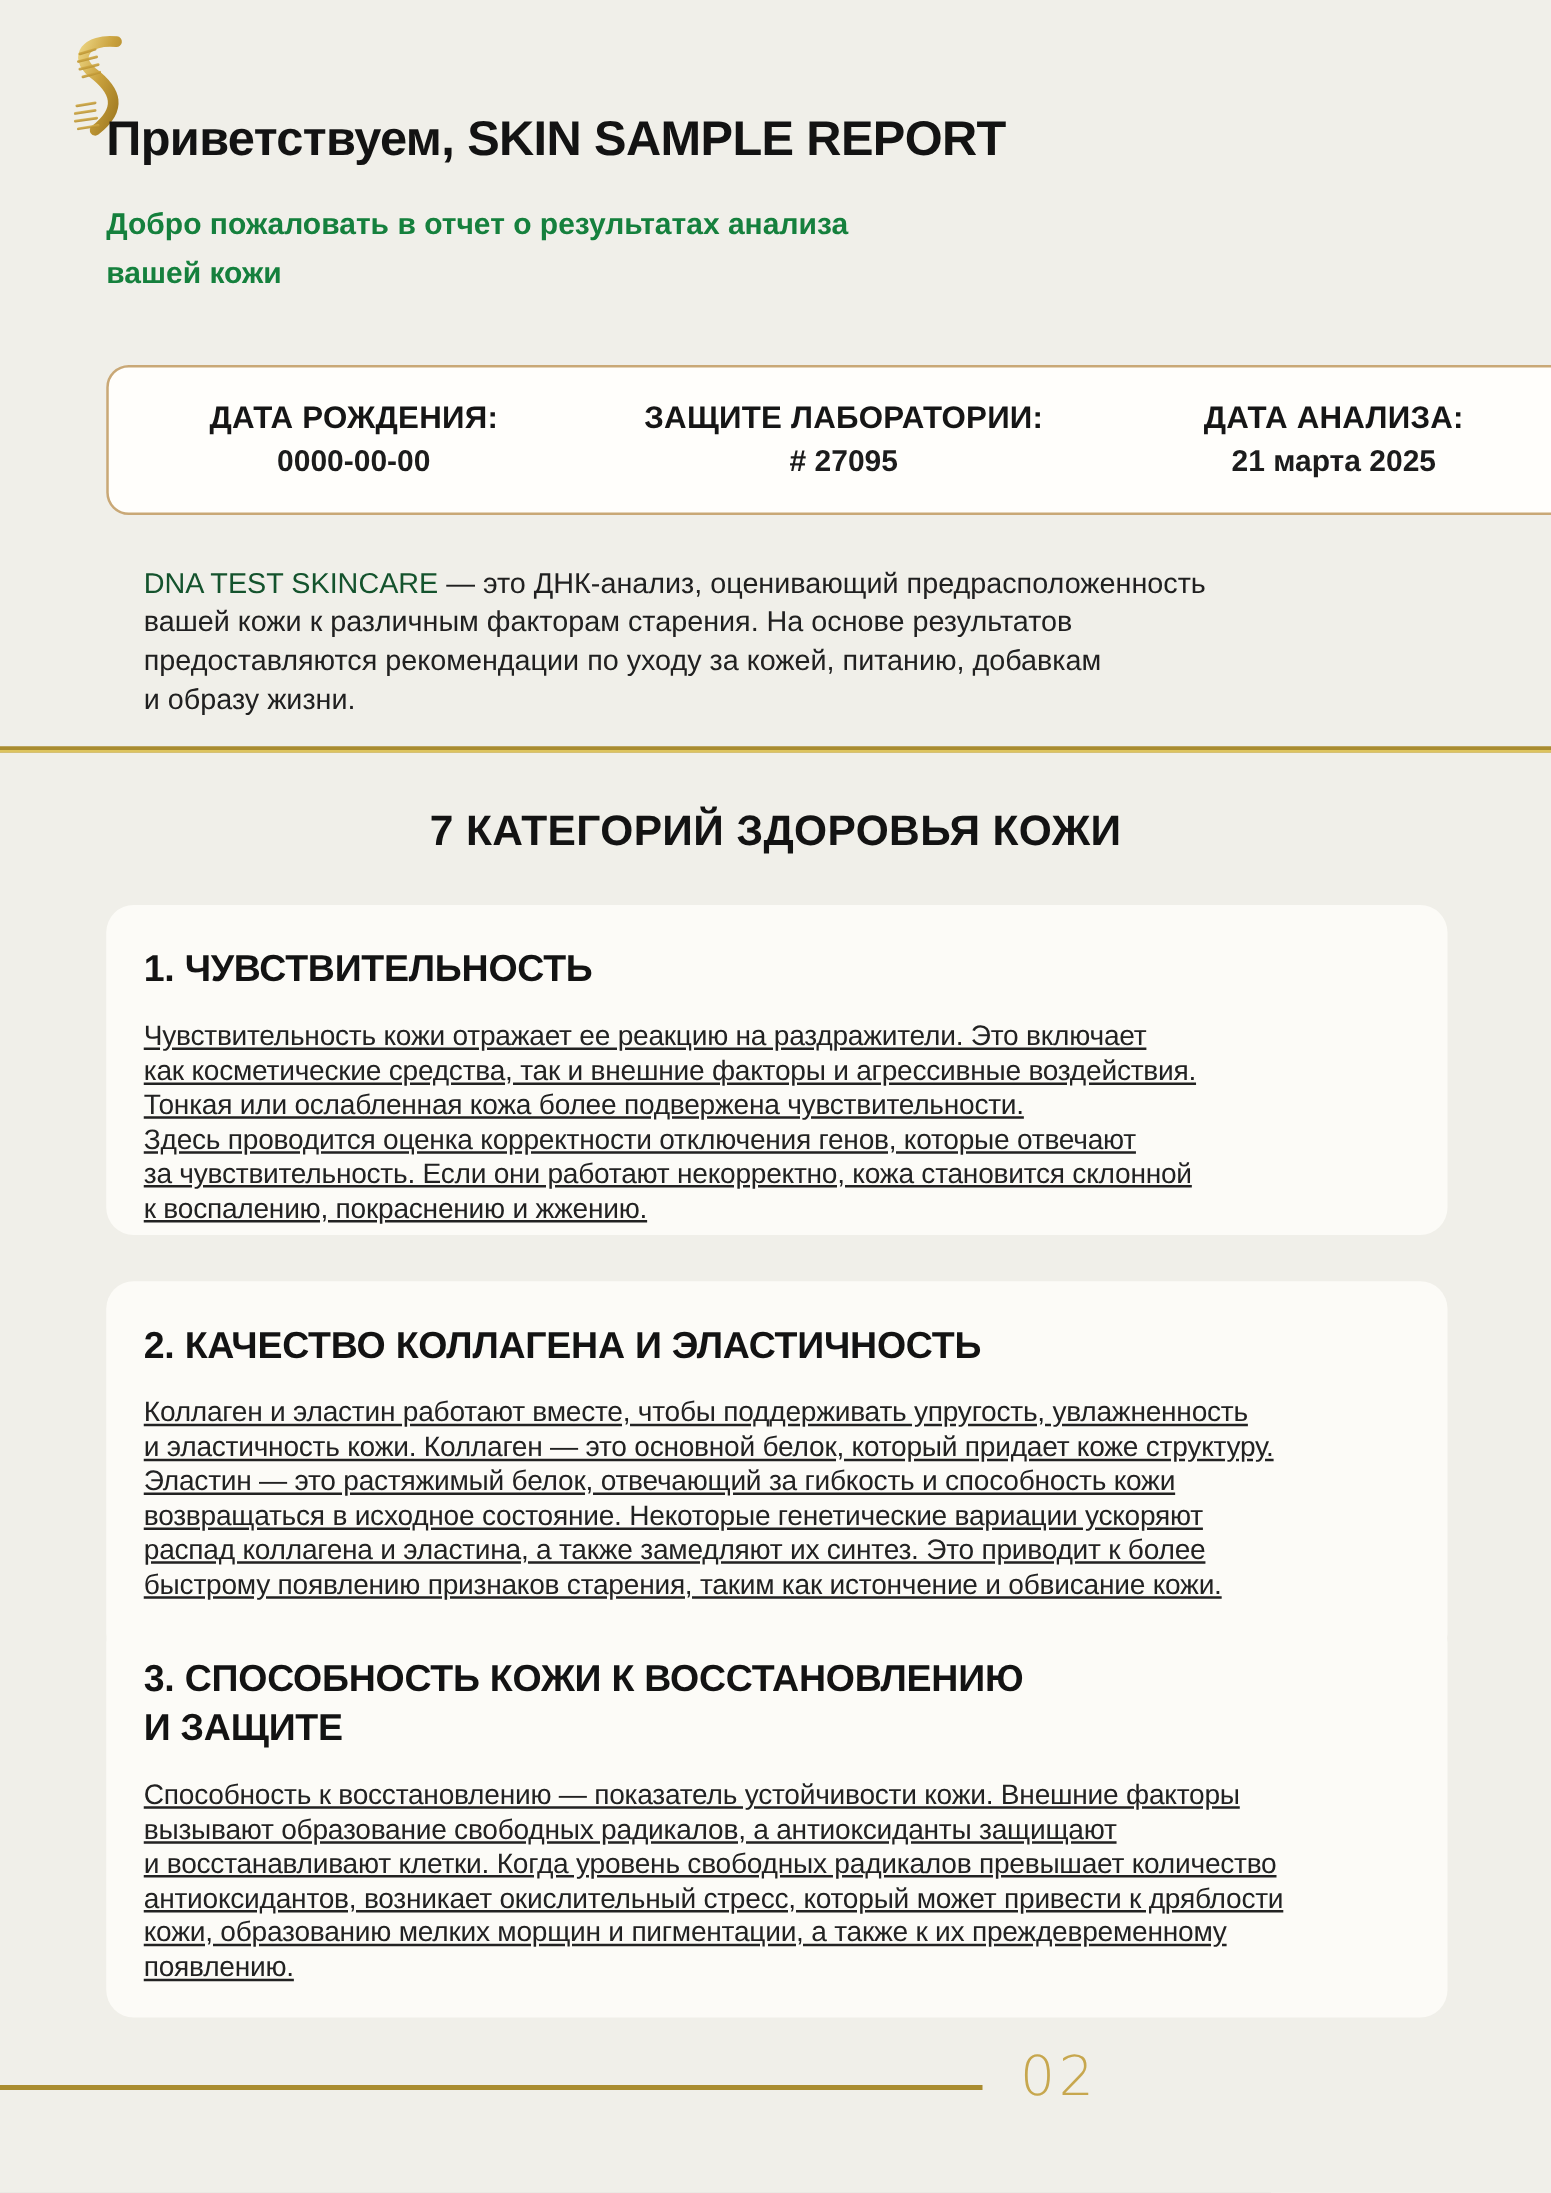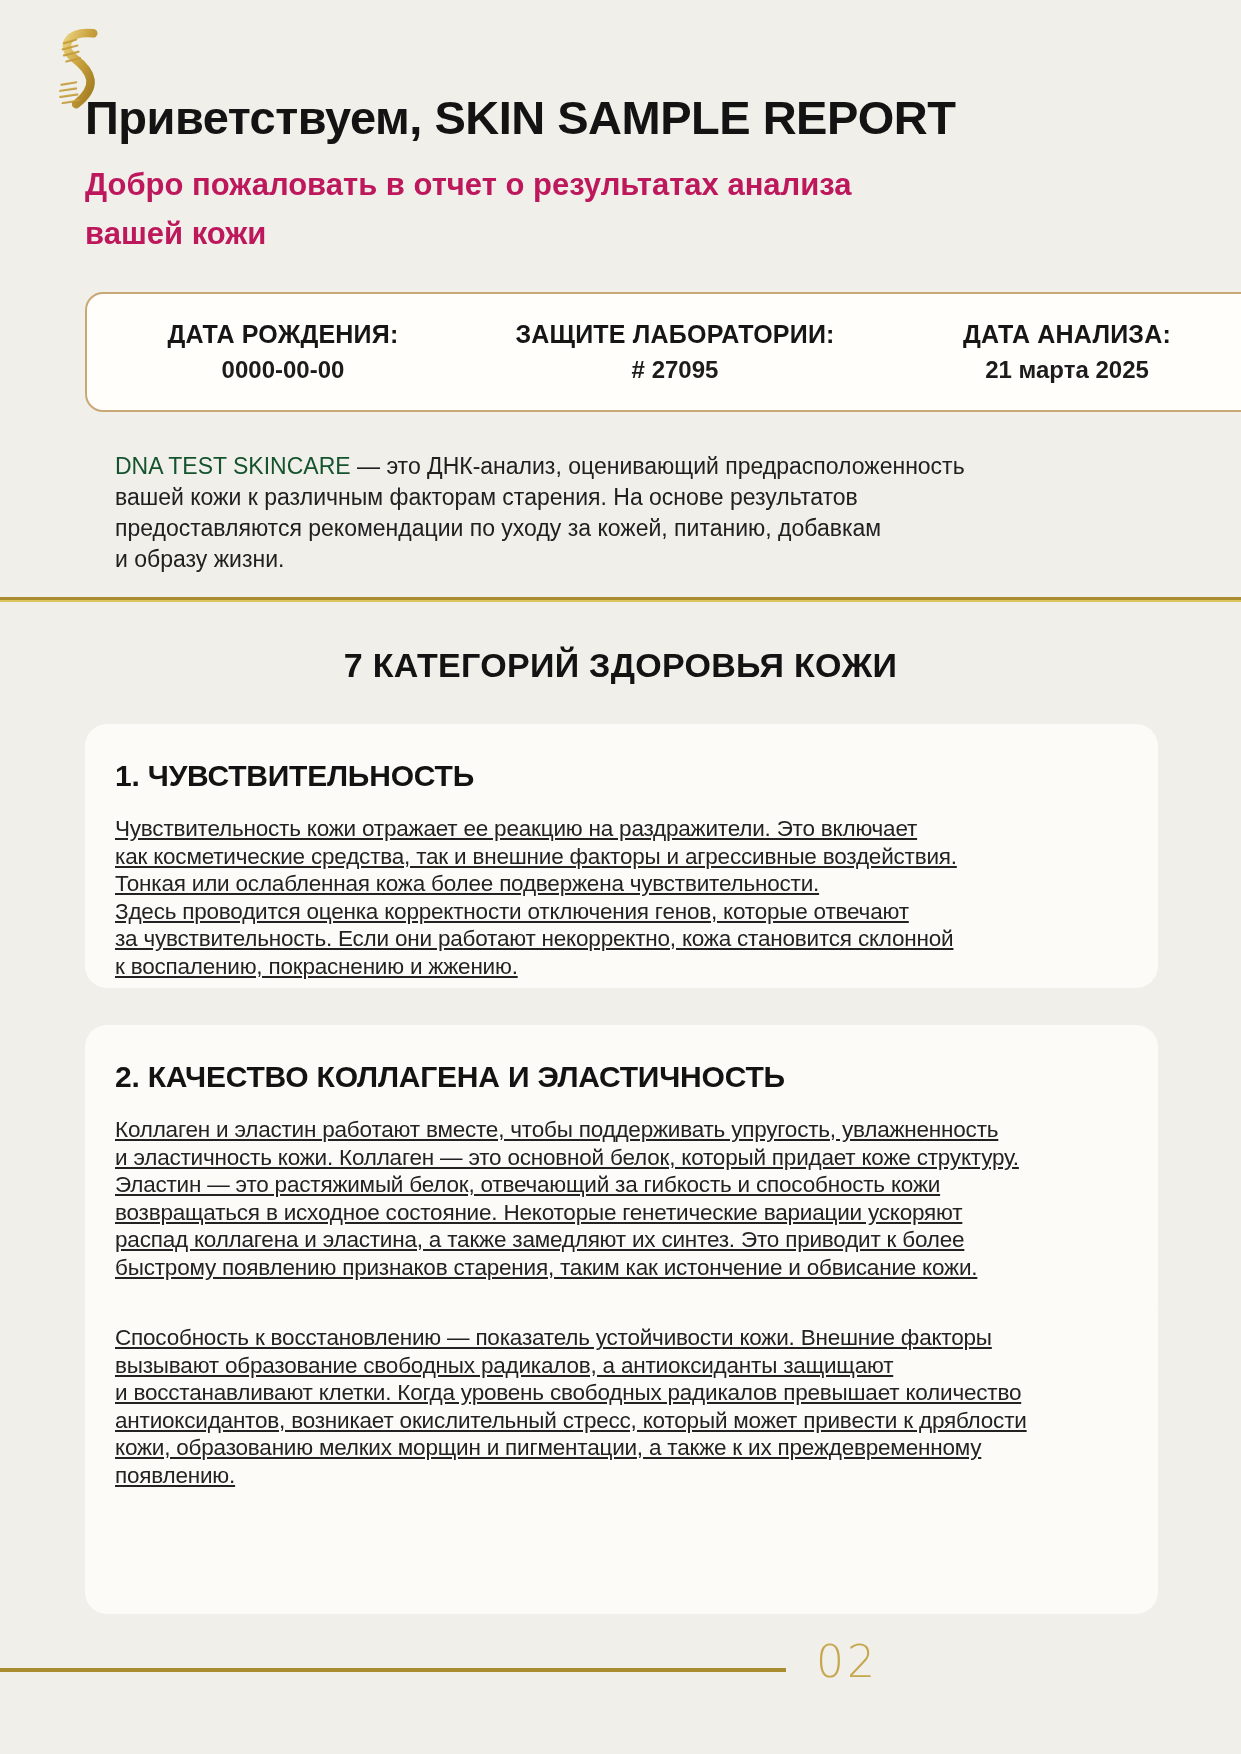--- a/index.html
+++ b/index.html
@@ -4,26 +4,26 @@
 <style>
   html,body{margin:0;padding:0;background:#e6e5df;}
   .page{
     position:relative;width:1241px;height:1754px;margin:0 auto;
     background:#f0efe9;color:#161616;overflow:hidden;
     font-family:"Liberation Sans", sans-serif;
   }
   .logo{position:absolute;left:44px;top:26px;width:74px;height:88px;}
   .title{
     position:absolute;left:85px;top:90px;width:1100px;
-    font-size:47px;font-weight:800;letter-spacing:-0.5px;color:#131313;
+    font-size:39px;font-weight:800;letter-spacing:-0.5px;color:#131313;
     white-space:nowrap;
   }
   .subtitle{
     position:absolute;left:85px;top:160px;width:980px;
-    font-size:31px;font-weight:700;line-height:49px;color:#be185d;
+    font-size:24px;font-weight:700;line-height:39px;color:#15803d;
     white-space:pre-line;
   }
   .info-box{
     position:absolute;left:85px;top:292px;width:1180px;height:120px;
     background:#fffefb;border:2px solid #c9a876;border-radius:18px;
     box-sizing:border-box;display:grid;grid-template-columns:1fr 1fr 1fr;
     align-content:center;
   }
   .info-field{text-align:center;}
   .info-label{font-size:25px;font-weight:800;letter-spacing:0.2px;}
@@ -136,20 +136,22 @@
     <h2>2. КАЧЕСТВО КОЛЛАГЕНА И ЭЛАСТИЧНОСТЬ</h2>
     <p>Коллаген и эластин работают вместе, чтобы поддерживать упругость, увлажненность
 и эластичность кожи. Коллаген — это основной белок, который придает коже структуру.
 Эластин — это растяжимый белок, отвечающий за гибкость и способность кожи
 возвращаться в исходное состояние. Некоторые генетические вариации ускоряют
 распад коллагена и эластина, а также замедляют их синтез. Это приводит к более
 быстрому появлению признаков старения, таким как истончение и обвисание кожи.</p>
   </div>
 
   <div class="card card-3">
+    <h2>3. СПОСОБНОСТЬ КОЖИ К ВОССТАНОВЛЕНИЮ
+И ЗАЩИТЕ</h2>
     <p>Способность к восстановлению — показатель устойчивости кожи. Внешние факторы
 вызывают образование свободных радикалов, а антиоксиданты защищают
 и восстанавливают клетки. Когда уровень свободных радикалов превышает количество
 антиоксидантов, возникает окислительный стресс, который может привести к дряблости
 кожи, образованию мелких морщин и пигментации, а также к их преждевременному
 появлению.</p>
   </div>
 
   <div class="footer-line"></div>
   <div class="footer-num">02</div>

